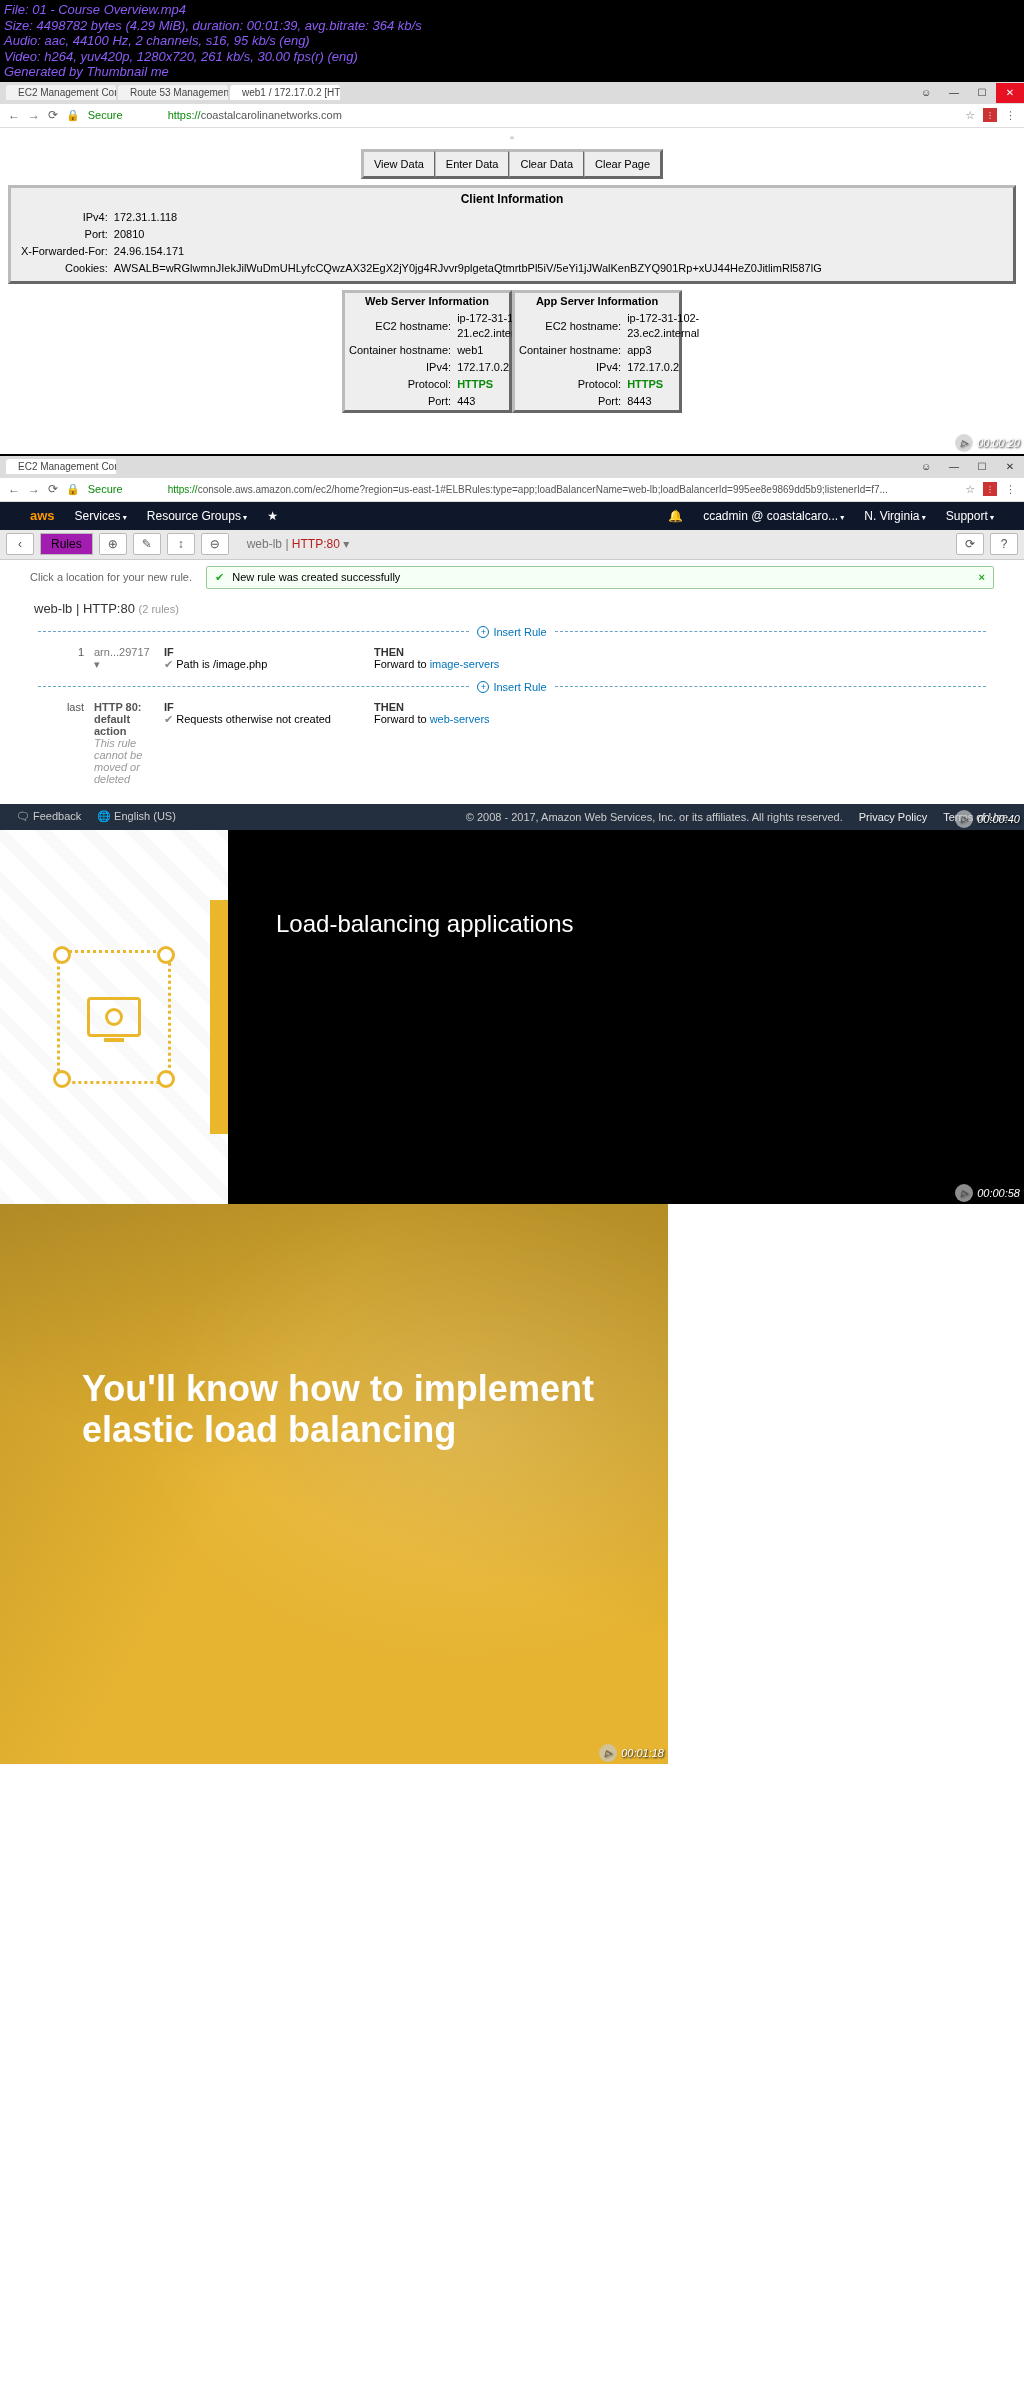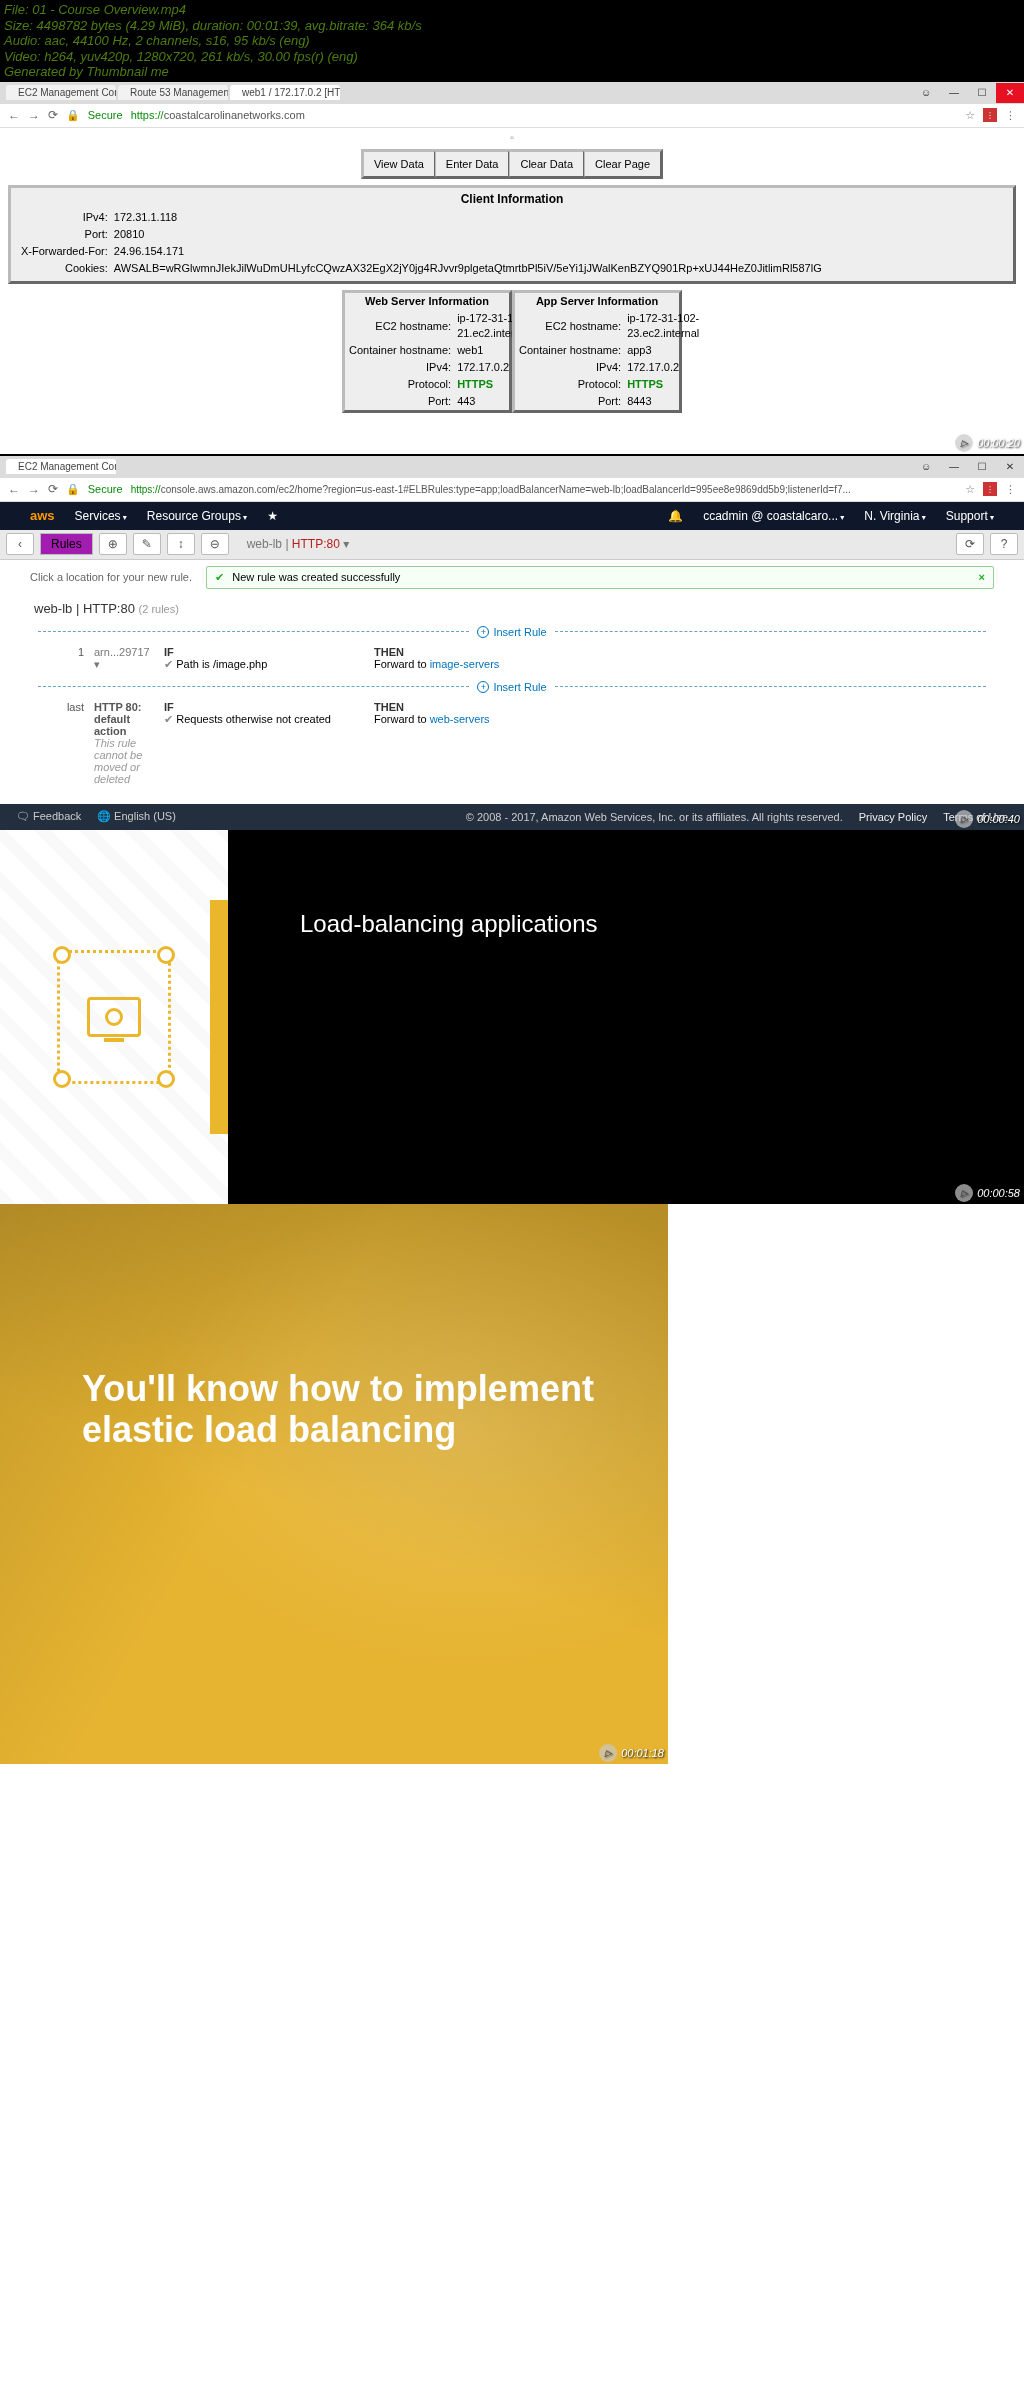--- a/index.html
+++ b/index.html
@@ -1,37 +1,37 @@
 <!DOCTYPE html>
 <html><head>
 <meta charset="utf-8">
 <style>
 * { margin: 0; padding: 0; box-sizing: border-box; font-family: Arial, Helvetica, sans-serif; }
 body { width: 1024px; background: #fff; }
 
 
-.meta { background: #000; color: #4d7c0f; font-style: italic; font-family: "Times New Roman", serif; font-size: 13px; padding: 2px 4px; line-height: 1.2; }
+.meta { background: #000; color: #8b5cf6; font-style: italic; font-family: "Times New Roman", serif; font-size: 13px; padding: 2px 4px; line-height: 1.2; }
 
 
 .frame { position: relative; }
 
 
 .frame1 { height: 374px; background: #fff; border-bottom: 2px solid #000; }
 .chrome-tabs { height: 22px; background: #dcdcdc; display: flex; align-items: center; padding-left: 6px; }
 .chrome-tab { display: flex; align-items: center; gap: 4px; background: #f2f2f2; border-radius: 3px 3px 0 0; padding: 2px 8px; font-size: 10px; color: #444; margin-right: 2px; max-width: 110px; overflow: hidden; white-space: nowrap; }
 .chrome-tab.active { background: #fff; }
 .chrome-tab .favicon { width: 10px; height: 10px; border-radius: 50%; }
 .chrome-winctl { margin-left: auto; display: flex; }
 .chrome-winctl span { width: 28px; height: 20px; display: flex; align-items: center; justify-content: center; font-size: 10px; color: #333; }
 .chrome-winctl .close { background: #e81123; color: #fff; }
 .chrome-addr { height: 24px; background: #fff; display: flex; align-items: center; gap: 8px; padding: 0 8px; font-size: 11px; border-bottom: 1px solid #ddd; }
 .chrome-addr .nav-icon { color: #666; font-size: 12px; }
 .chrome-addr .lock { color: #0a8a0a; }
 .chrome-addr .secure { color: #0a8a0a; }
-.chrome-addr .url { color: #555; }
+.chrome-addr .url { color: #555; margin-left: 37px; }
 .chrome-addr .url-secure { color: #0a8a0a; }
 .chrome-addr .spacer { flex: 1; }
 .chrome-addr .star { color: #888; }
 .chrome-addr .ext { width: 14px; height: 14px; background: #c33; color:#fff; font-size:8px; display:flex; align-items:center; justify-content:center; }
 .chrome-addr .menu-dots { color:#666; }
 
 .demo-page { padding: 4px 8px 8px; }
 .demo-imgph { text-align:center; font-size:10px; color:#666; }
 .demo-btns { margin: 6px auto; border: 2px outset #bbb; display: table; }
 .demo-btns-row { display: flex; }
@@ -103,21 +103,21 @@
 .frame3 .left { width:228px; background:#fff; position:relative; overflow:hidden; }
 .frame3 .left::before { content:""; position:absolute; inset:0; background: repeating-linear-gradient(45deg, #f3f3f3 0 12px, #fff 12px 32px); opacity:.5; }
 .frame3 .left .yside { position:absolute; right:0; top:70px; width:18px; height:234px; background:#eab72c; }
 .frame3 .left .diagram { position:absolute; left:50%; top:50%; transform:translate(-50%,-50%); width:150px; height:170px; }
 .frame3 .left .diagram .dotring { position:absolute; inset:18px; border:3px dotted #eab72c; border-radius:12px; }
 .frame3 .left .diagram .corner { position:absolute; width:18px; height:18px; border:3px solid #eab72c; background:#fff; border-radius:50%; }
 .frame3 .left .diagram .c1{top:14px;left:14px}.c2{top:14px;right:14px}.c3{bottom:14px;left:14px}.c4{bottom:14px;right:14px}
 .frame3 .left .diagram .mon { position:absolute; left:50%; top:50%; transform:translate(-50%,-50%); width:54px; height:40px; border:3px solid #eab72c; border-radius:4px; }
 .frame3 .left .diagram .mon::after { content:""; position:absolute; left:50%; bottom:-8px; transform:translateX(-50%); width:20px; height:4px; background:#eab72c; }
 .frame3 .left .diagram .gear { position:absolute; left:50%; top:50%; transform:translate(-50%,-50%); width:18px; height:18px; border:3px solid #eab72c; border-radius:50%; }
-.frame3 .right { flex:1; color:#fff; padding: 80px 72px; font-size:24px; }
+.frame3 .right { flex:1; color:#fff; padding: 80px 48px; font-size:24px; }
 
 
 .frame4 { height: 560px; width: 668px; background:#e6b431; position:relative; overflow:hidden; }
 .frame4 .overlay { position:absolute; inset:0; background:
   radial-gradient(ellipse at 70% 40%, rgba(255,255,255,.15), transparent 50%),
   linear-gradient(120deg, rgba(0,0,0,.15), transparent 40%),
   linear-gradient(200deg, rgba(0,0,0,.22), transparent 55%); }
 .frame4 .txt { position:absolute; left:82px; top:164px; color:#fff; font-size:36px; font-weight:bold; line-height:1.15; }
 </style>
 </head>

